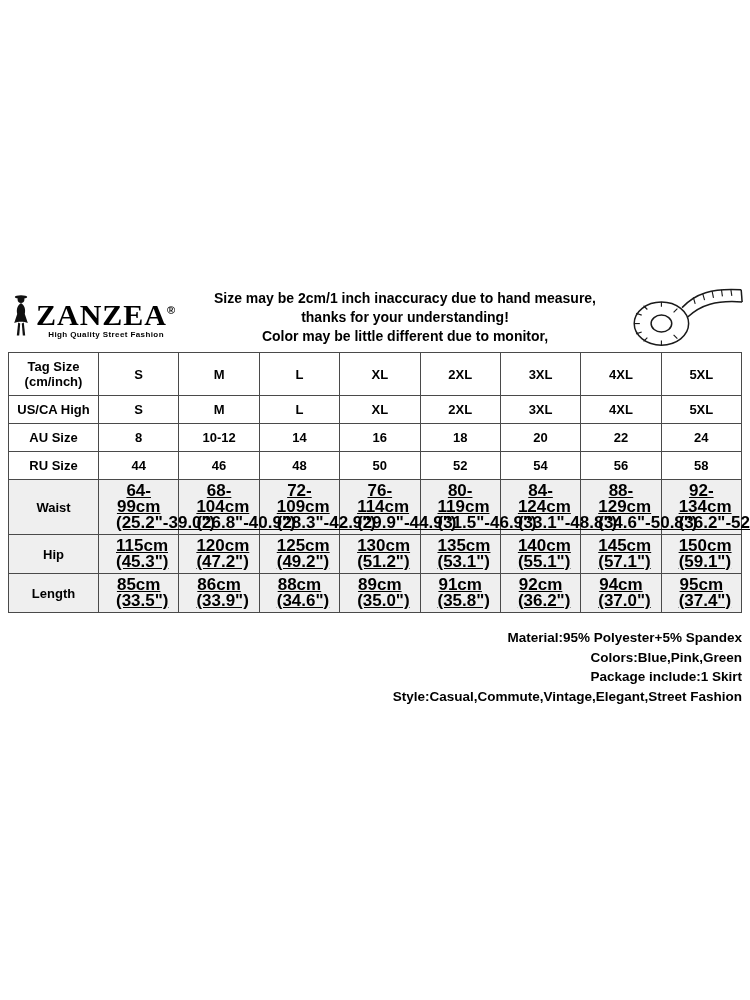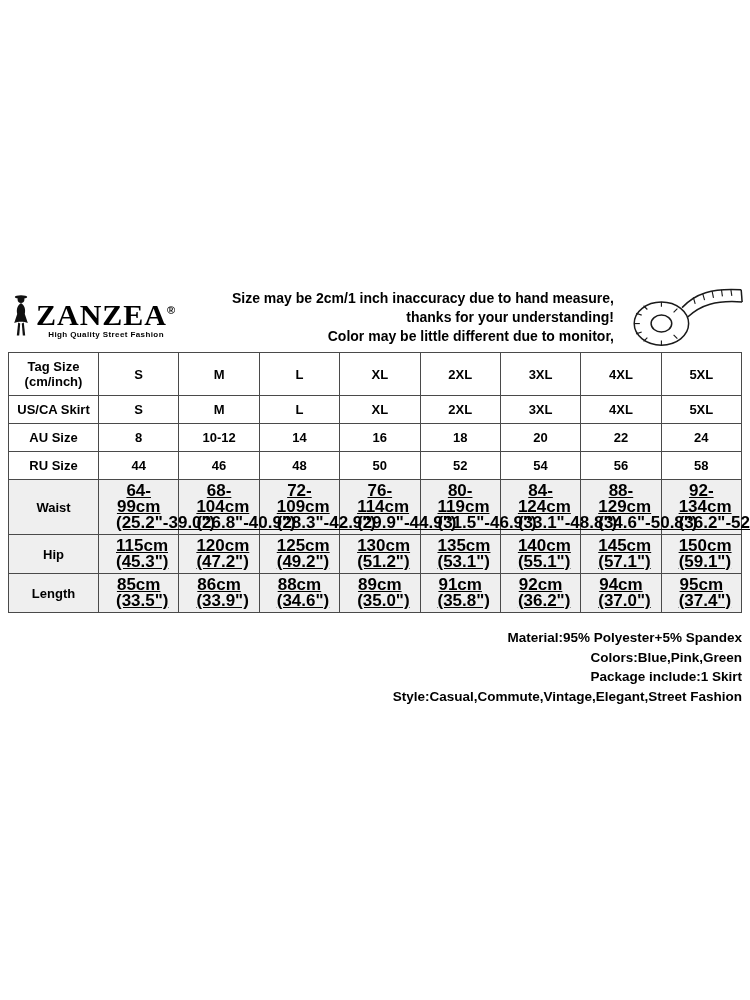--- a/index.html
+++ b/index.html
@@ -19,21 +19,21 @@
   .logo { display: flex; align-items: center; gap: 4px; width: 186px; flex: 0 0 auto; }
   .logo-figure { flex: 0 0 auto; }
   .logo-text { display: flex; flex-direction: column; align-items: center; }
   .brand {
     font-family: "Liberation Serif", serif;
     font-weight: bold; font-size: 30px; line-height: 30px; letter-spacing: 1px;
     white-space: nowrap;
   }
   .brand .reg { font-size: 11px; vertical-align: super; font-family: "Liberation Sans", sans-serif; }
   .tagline { font-size: 8px; font-weight: bold; letter-spacing: 0.4px; margin-top: 0; white-space: nowrap; }
-  .note { flex: 1 1 auto; text-align: right; font-weight: bold; font-size: 14px; line-height: 19px; padding-right: 4px; }
+  .note { flex: 1 1 auto; text-align: center; font-weight: bold; font-size: 14px; line-height: 19px; padding-right: 4px; }
   .tape { flex: 0 0 auto; width: 126px; display: flex; justify-content: flex-end; }
 
   table.size-table {
     position: absolute; top: 352px; left: 8px; width: 734px;
     border-collapse: collapse; table-layout: fixed;
   }
   .size-table th, .size-table td {
     border: 1px solid var(--border, #4a4a4a);
     text-align: center; vertical-align: middle;
     font-weight: bold; font-size: 13px; line-height: 15px;
@@ -120,21 +120,21 @@
         <td>S</td>
         <td>M</td>
         <td>L</td>
         <td>XL</td>
         <td>2XL</td>
         <td>3XL</td>
         <td>4XL</td>
         <td>5XL</td>
       </tr>
       <tr>
-        <th>US/CA Skirt</th>
+        <th>US/CA High</th>
         <td>S</td>
         <td>M</td>
         <td>L</td>
         <td>XL</td>
         <td>2XL</td>
         <td>3XL</td>
         <td>4XL</td>
         <td>5XL</td>
       </tr>
       <tr>

